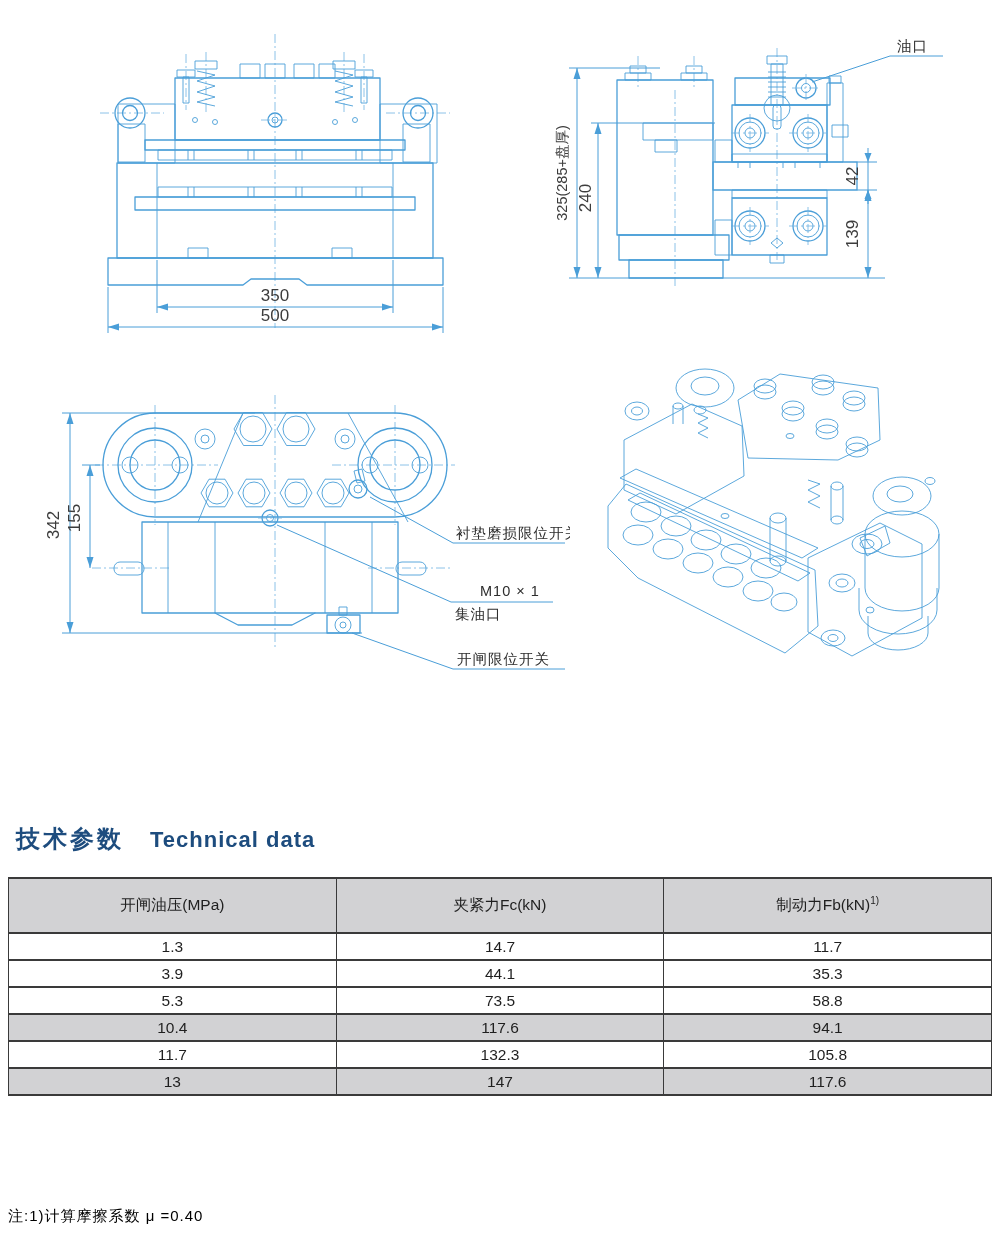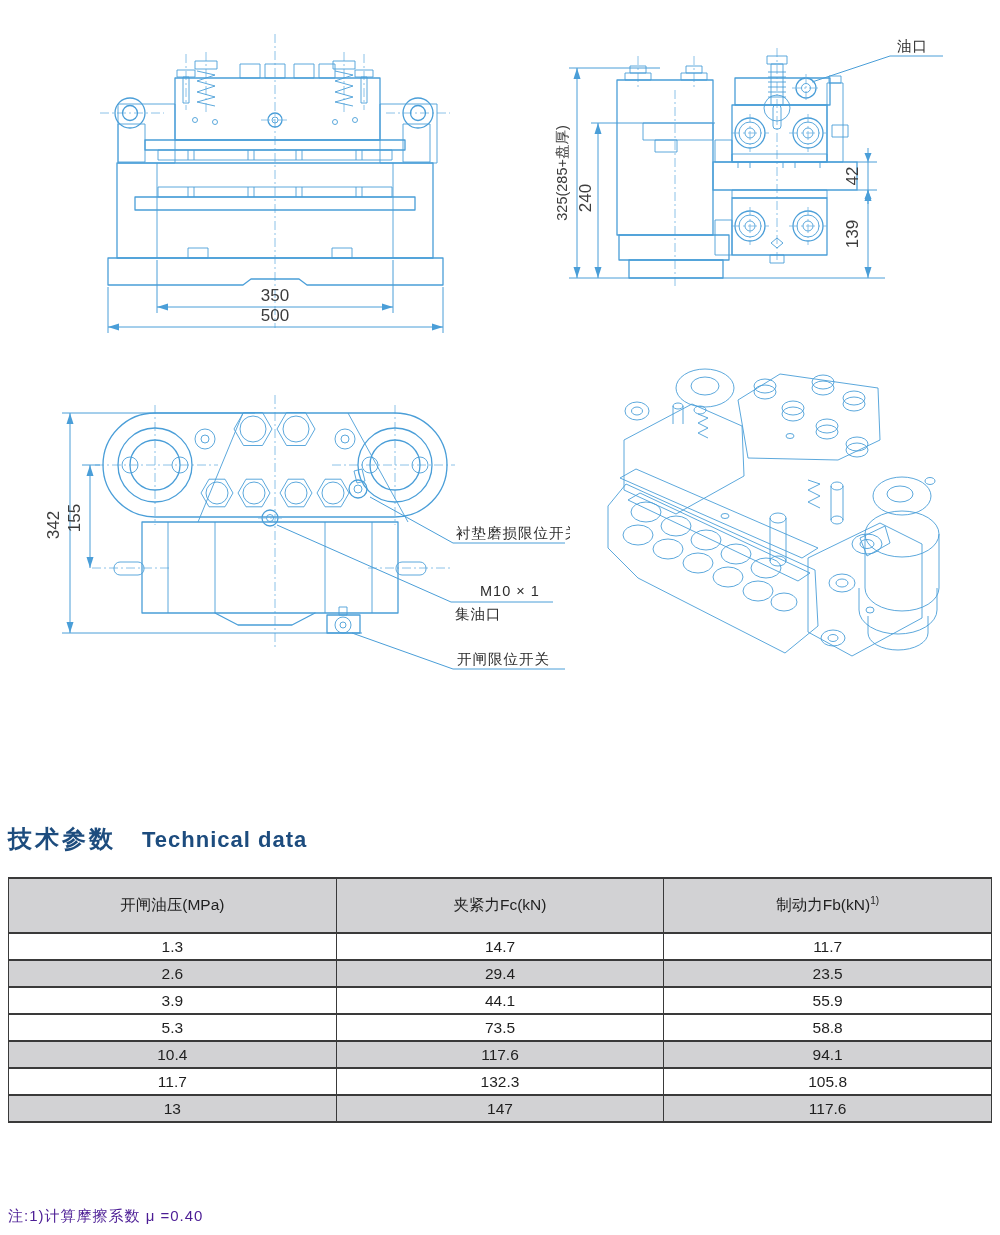--- a/index.html
+++ b/index.html
@@ -9,34 +9,34 @@
   
   .ln{fill:none;stroke:#4a9ed8;stroke-width:1.3;stroke-linejoin:round;stroke-linecap:round;}
   .lt{fill:none;stroke:#4a9ed8;stroke-width:0.9;stroke-linejoin:round;}
   .cl{fill:none;stroke:#6fb3e2;stroke-width:0.8;stroke-dasharray:9 3 2 3;}
   .dim{fill:none;stroke:#4a9ed8;stroke-width:1;}
   .ar{fill:#4a9ed8;stroke:none;}
   .dimtxt{fill:#3c3c3c;font-family:"Liberation Sans",sans-serif;font-size:17px;}
   .dimtxt-s{fill:#3c3c3c;font-family:"Liberation Sans",sans-serif;font-size:14.5px;}
   .anno{fill:#2d2d2d;font-family:"Liberation Sans","DejaVu Sans",sans-serif;font-size:14.5px;letter-spacing:1px;}
   
-  .title{position:absolute;left:8px;top:823px;display:flex;align-items:baseline;gap:26px;color:#1d4c7e;}
+  .title{position:absolute;left:16px;top:823px;display:flex;align-items:baseline;gap:26px;color:#1d4c7e;}
   .title .cn{font-size:24px;font-weight:bold;letter-spacing:3px;}
   .title .en{font-size:22px;font-weight:bold;letter-spacing:1px;}
   
   .tbl{position:absolute;left:8px;top:877px;width:984px;border-collapse:collapse;table-layout:fixed;
        font-size:15.5px;color:#1f1f1f;}
   .tbl th,.tbl td{border-left:1px solid #3a3a3a;border-right:1px solid #3a3a3a;
        border-top:2px solid #3a3a3a;border-bottom:2px solid #3a3a3a;
        text-align:center;vertical-align:middle;font-weight:normal;padding:0;}
   .tbl th{height:53px;background:#d2d2d4;}
   .tbl td{height:25px;margin-left:40px;}
   .tbl tr.even td{background:#d2d2d4;}
   .tbl sup{font-size:10px;vertical-align:super;line-height:0;}
-  .note{position:absolute;left:8px;top:1207px;font-size:15px;color:#4c1d95;letter-spacing:1px;}
+  .note{position:absolute;left:8px;top:1207px;font-size:15px;color:#000000;letter-spacing:1px;}
 </style>
 </head>
 <body>
 
 <div class="page">
 
   <svg class="dwg" style="left:50px;top:28px" width="400" height="307" viewBox="0 0 400 307">
     <g>
       <line class="cl" x1="225" y1="6" x2="225" y2="300"></line>
       <line class="cl" x1="50" y1="85" x2="114" y2="85"></line>
@@ -429,29 +429,24 @@
         <th>夹紧力Fc(kN)</th>
         <th><span>制动力Fb(kN)</span><sup>1)</sup></th>
       </tr>
     </thead>
     <tbody>
       <tr>
         <td>1.3</td>
         <td>14.7</td>
         <td>11.7</td>
       </tr>
-      <tr class="even">
-        <td>2.6</td>
-        <td>29.4</td>
-        <td>23.5</td>
-      </tr>
       <tr>
         <td>3.9</td>
         <td>44.1</td>
-        <td>55.9</td>
+        <td>35.3</td>
       </tr>
       <tr>
         <td>5.3</td>
         <td>73.5</td>
         <td>58.8</td>
       </tr>
       <tr class="even">
         <td>10.4</td>
         <td>117.6</td>
         <td>94.1</td>

